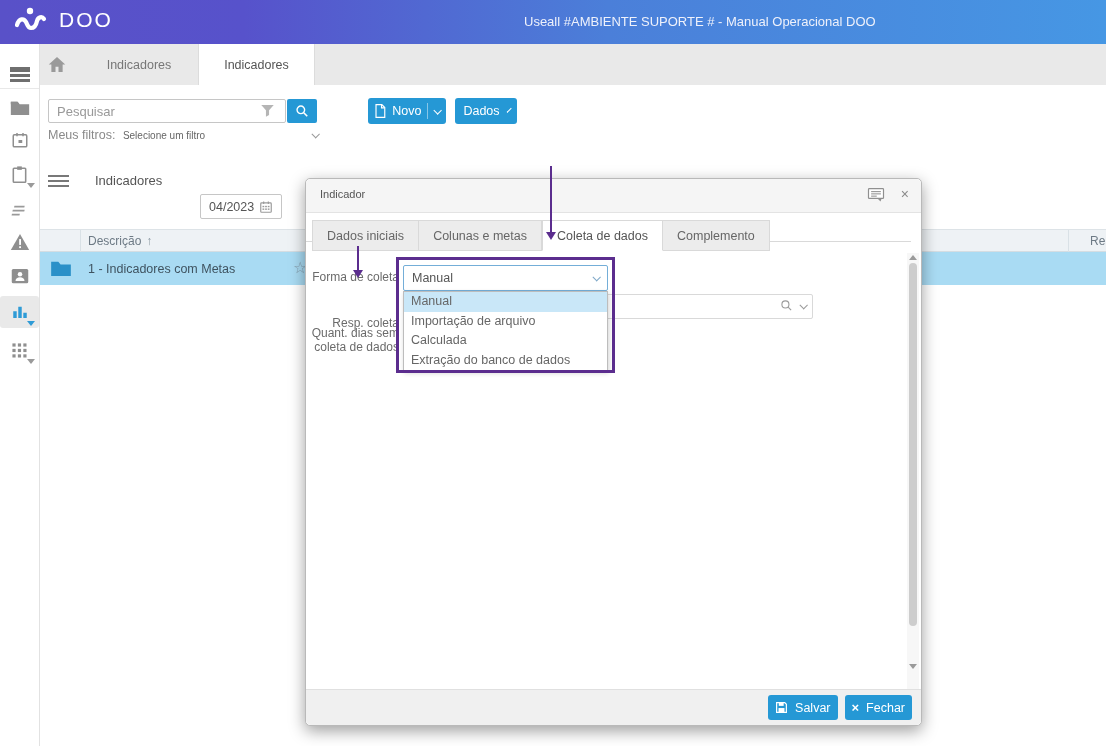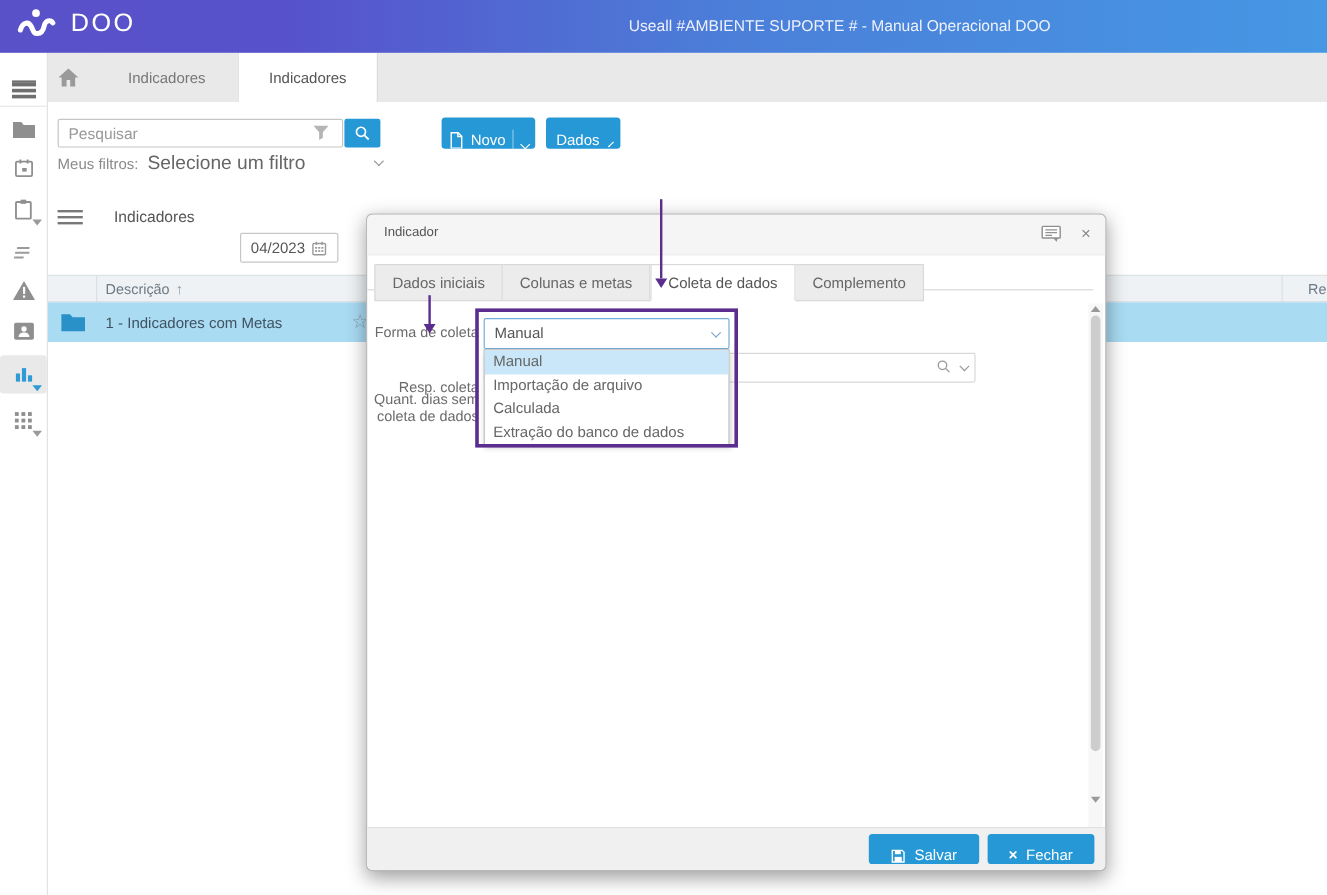--- a/index.html
+++ b/index.html
@@ -33,25 +33,25 @@
 
   
   .content { position:absolute; left:40px; top:85px; width:1066px; height:661px; background:#fff; z-index:1; }
   .search-input { position:absolute; left:8px; top:14px; width:238px; height:24px; border:1px solid #c6c6c6;
     border-radius:2px; padding:0 44px 0 8px; font-size:13px; color:#555; font-family:inherit; }
   .search-input::placeholder { color:#999; }
   .funnel-slot { position:absolute; left:220px; top:18px; }
   .search-btn { position:absolute; left:247px; top:14px; width:30px; height:24px; background:#2598d5;
     border:none; border-radius:2px; display:flex; align-items:center; justify-content:center; cursor:pointer; }
   .filters-line { position:absolute; left:8px; top:43px; font-size:12.5px; color:#8a8a8a; }
-  .filters-value { color:#666; font-size:16px; margin-left:4px; }
+  .filters-value { color:#666; font-size:10px; margin-left:4px; }
   .filters-chev { position:absolute; left:272px; top:47px; color:#9a9a9a; }
 
   .btn-blue { background:#2598d5; border:none; border-radius:3px; color:#fff; font-size:12.5px;
-    display:flex; align-items:flex-end; cursor:pointer; font-family:inherit; }
+    display:flex; align-items:center; cursor:pointer; font-family:inherit; }
   .novo-btn { position:absolute; left:328px; top:13px; width:78px; height:26px; padding:0 6px; gap:6px; }
   .mais-btn { position:absolute; left:415px; top:13px; width:62px; height:26px; padding:0 10px; gap:8px; justify-content:center; }
   .btn-divider { width:1px; height:16px; background:rgba(255,255,255,.45); }
   .chev { display:inline-block; width:6px; height:6px; border-right:1.6px solid currentColor;
     border-bottom:1.6px solid currentColor; transform:rotate(45deg) translateY(-1px); }
   .chev.gray { color:#9a9a9a; }
 
   .section-head { position:absolute; left:8px; top:87px; display:flex; align-items:center; gap:26px; }
   .section-burger div { width:21px; height:2.4px; background:#787878; margin:2.6px 0; }
   .section-title { font-size:13px; color:#555; }
@@ -104,21 +104,21 @@
   .modal-scrollbar { position:absolute; left:601px; top:74px; width:12px; height:436px; background:#f7f7f7; }
   .sb-thumb { position:absolute; left:2px; top:10px; width:8px; height:363px; background:#cdcdcd; border-radius:4px; }
   .sb-up { position:absolute; left:2px; top:2px; width:0; height:0; border-left:4px solid transparent;
     border-right:4px solid transparent; border-bottom:5px solid #9a9a9a; }
   .sb-down { position:absolute; left:2px; bottom:26px; width:0; height:0; border-left:4px solid transparent;
     border-right:4px solid transparent; border-top:5px solid #9a9a9a; }
 
   .modal-footer { position:absolute; left:0; bottom:0; width:100%; height:36px; background:#f0f0f0;
     border-top:1px solid #e0e0e0; border-radius:0 0 5px 5px; display:flex; align-items:center;
     justify-content:flex-end; gap:7px; padding-right:9px; }
-  .footer-btn { height:25px; padding:0 18px; gap:7px; }
+  .footer-btn { height:25px; padding:0 7px; gap:7px; }
   .x-glyph { font-size:13px; font-weight:bold; }
 
   
   .anno { position:absolute; z-index:20; }
   .anno-line { width:2px; background:#5b2d8e; }
   .anno-head { width:0; height:0; border-left:5px solid transparent; border-right:5px solid transparent;
     border-top:8px solid #5b2d8e; }
   .anno-rect { position:absolute; left:396px; top:257px; width:219px; height:116px; border:3px solid #5b2d8e; z-index:20; }
 
   svg { display:block; }

